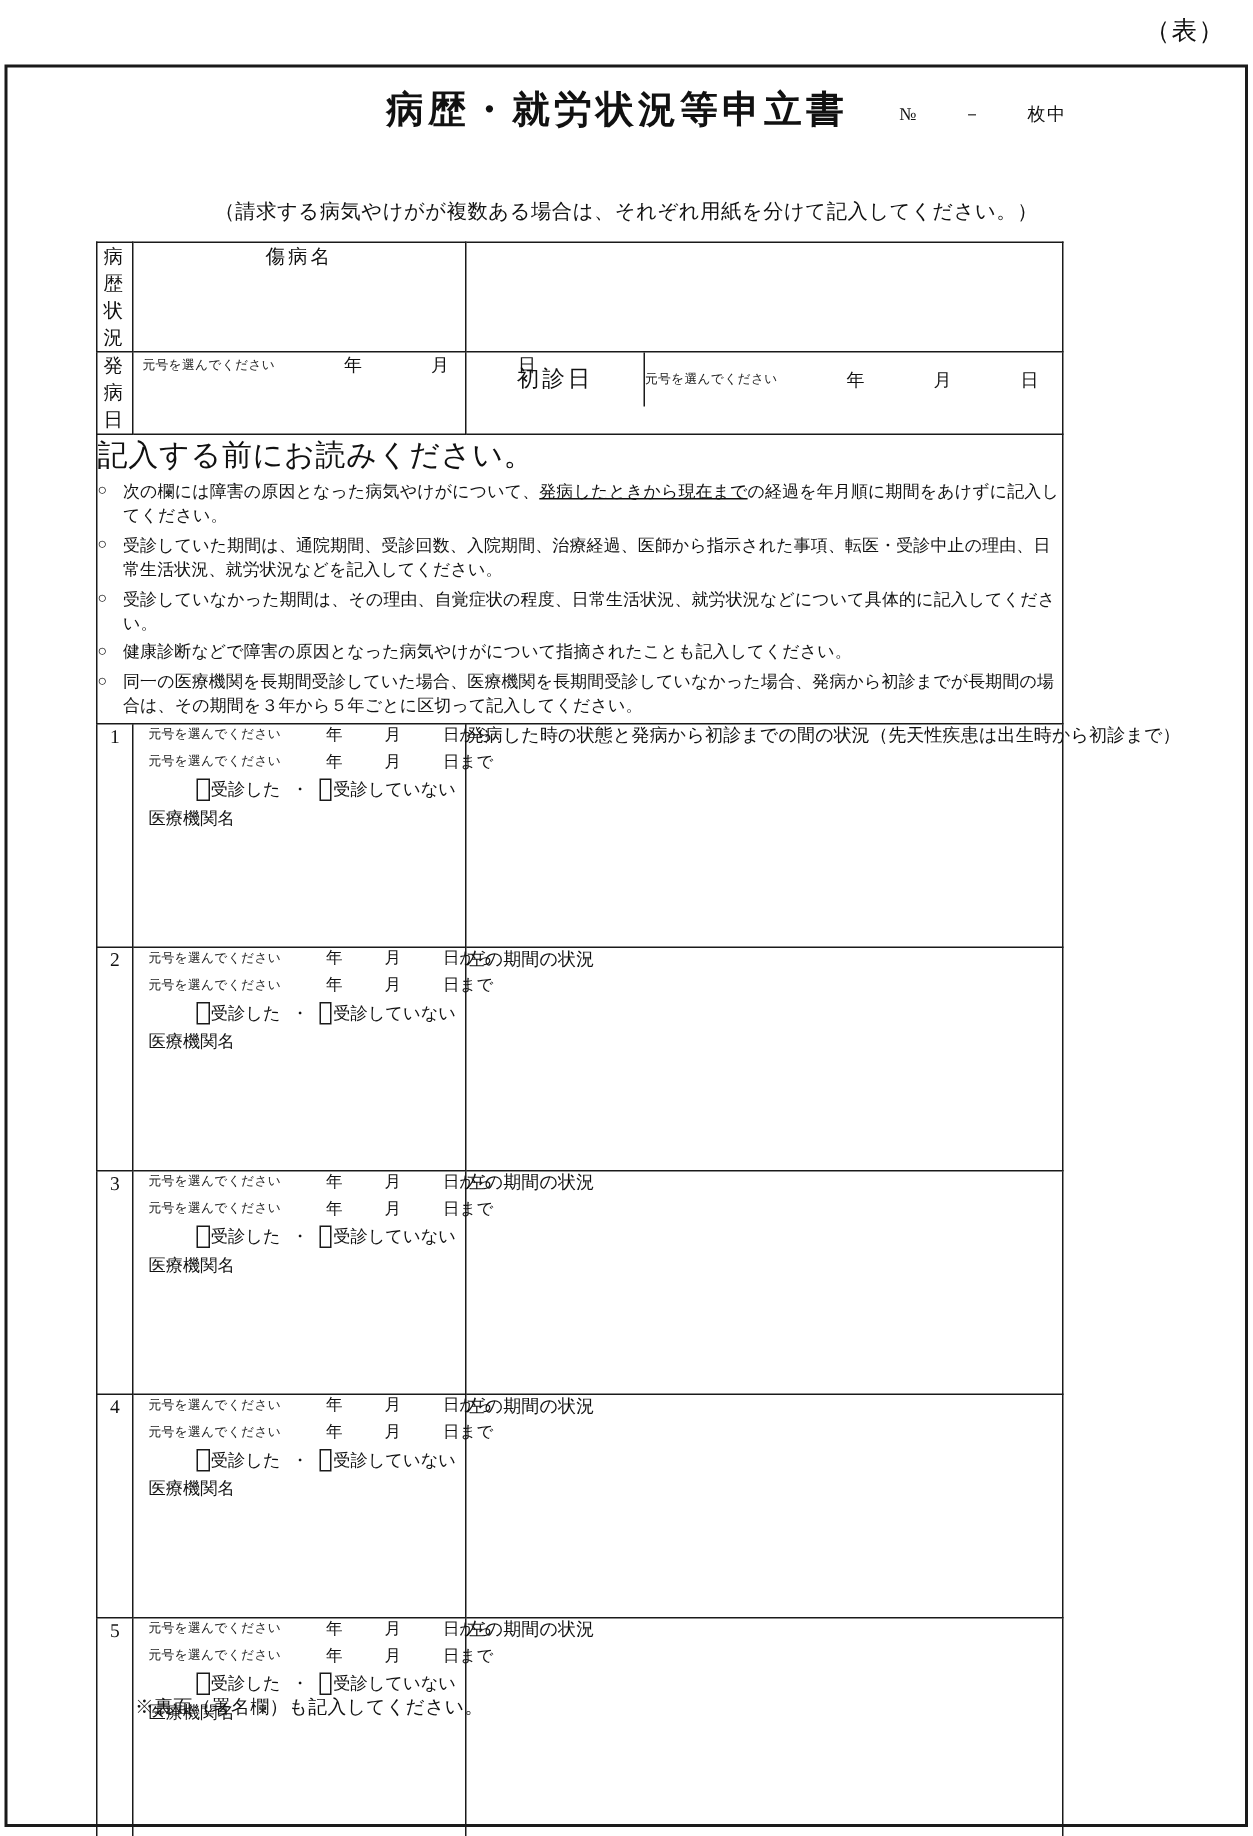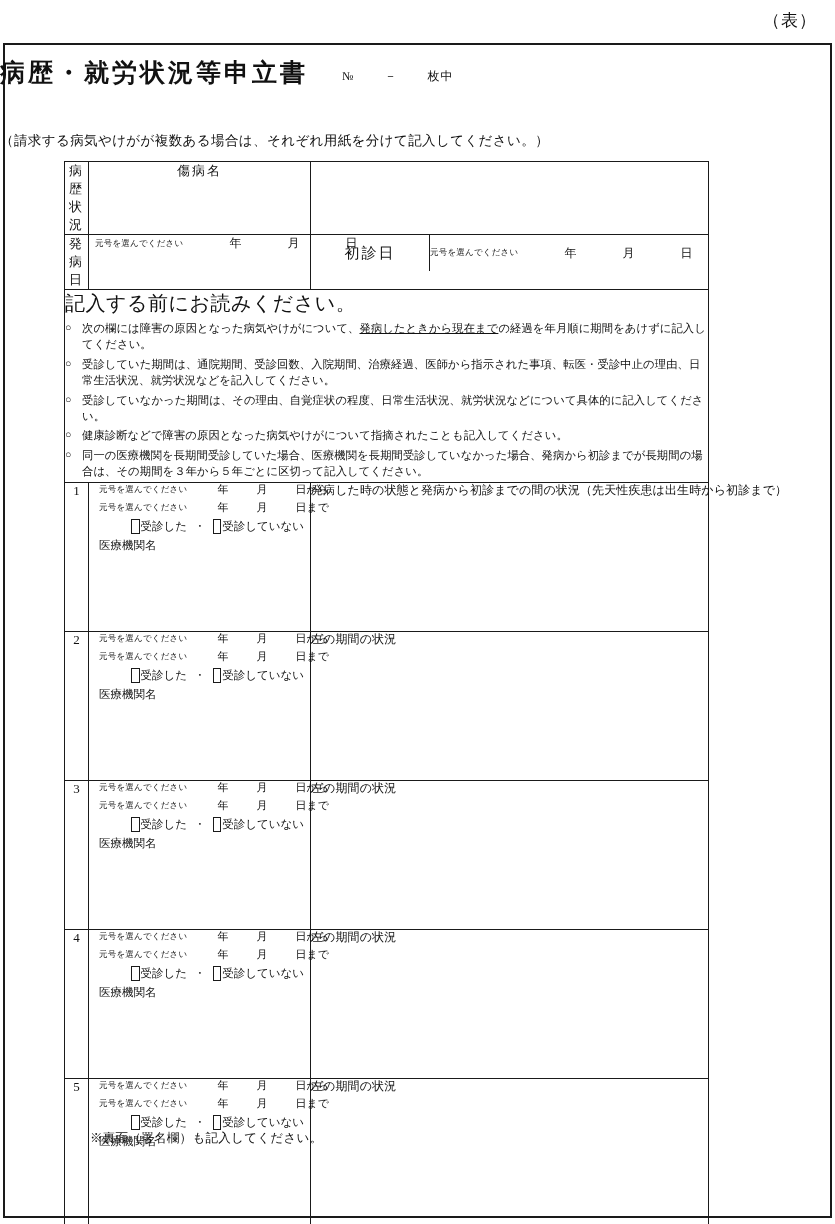--- a/index.html
+++ b/index.html
@@ -42,21 +42,21 @@
     border: 2px solid #1a1a1a;
     box-sizing: border-box;
   }
 
   
   .title-row {
     position: absolute;
     left: 0;
     top: 56px;
     width: 711px;
-    text-align: left;
+    text-align: right;
   }
   .doc-title {
     display: inline-block;
     font-size: 25px;
     font-weight: bold;
     letter-spacing: 3px;
     vertical-align: middle;
   }
   .no-block {
     display: inline-block;
@@ -68,21 +68,21 @@
     top: 4px;
   }
   .no-block .no-label { margin-right: 30px; }
   .no-block .no-dash { margin-right: 30px; }
 
   .subtitle {
     position: absolute;
     left: 0;
     top: 132px;
     width: 835px;
-    text-align: left;
+    text-align: center;
     font-size: 13.5px;
     letter-spacing: 0.4px;
   }
 
   
   .form-table {
     position: absolute;
     left: 64px;
     top: 161px;
     width: 644px;

